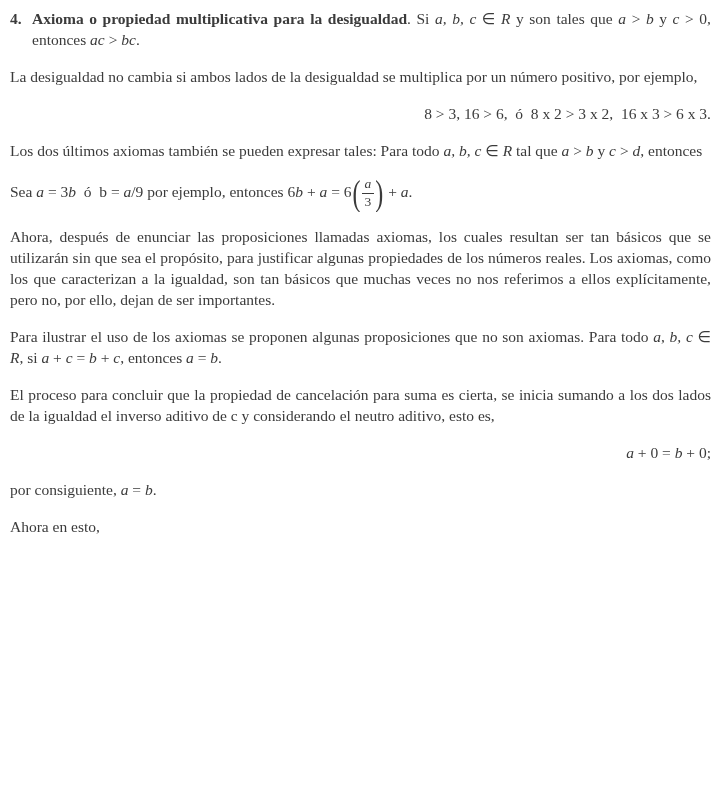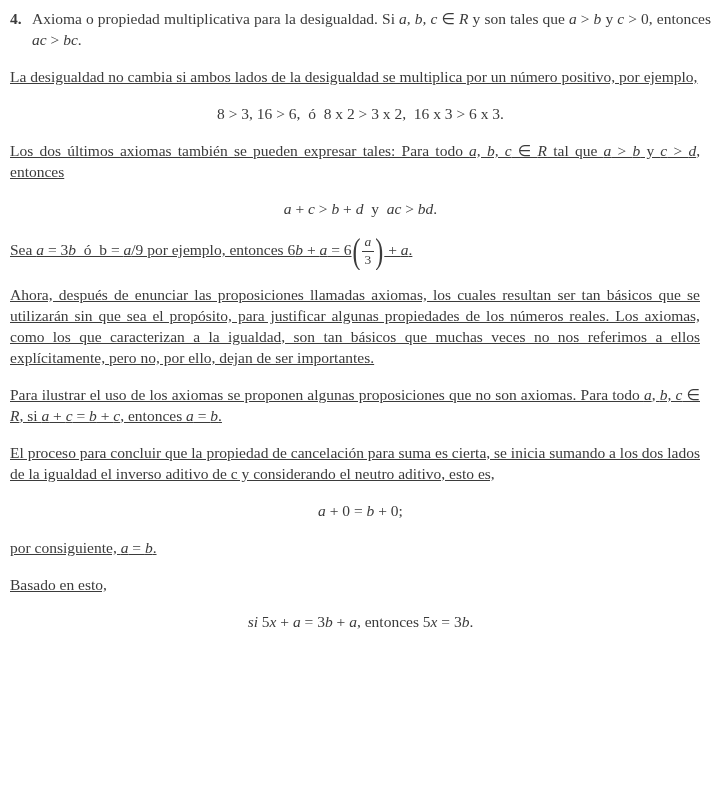--- a/index.html
+++ b/index.html
@@ -15,43 +15,42 @@
     box-sizing: border-box;
     width: 721px;
     height: 809px;
     padding: 8px 10px 0 10px;
   }
   .para, .eq, .list-body, .marker {
     font-size: 15.5px;
     line-height: 21px;
   }
   .para {
-    margin: 0 11px 16px 0;
+    margin: 0 0 16px 0;
     text-align: justify;
-    text-decoration: underline;
   }
   .eq {
     margin: 0 0 16px 0;
-    text-align: center;
+    text-align: right;
   }
   .list-item {
     display: flex;
     margin: 0 0 16px 0;
   }
   .marker {
     flex: 0 0 22px;
     font-weight: bold;
   }
   .list-body {
     flex: 1;
     margin: 0;
     text-align: justify;
   }
   .it { font-style: italic; }
-  .bd { font-weight: normal; font-style: normal; }
+  .bd { font-weight: bold; font-style: normal; }
   .frac-group {
     display: inline-flex;
     align-items: center;
     vertical-align: middle;
     margin: 0 1px;
   }
   .big-paren {
     display: inline-block;
     font-size: 24px;
     line-height: 1;
@@ -87,21 +86,20 @@
     <span class="marker">4.</span>
     <p class="list-body"><span class="bd">Axioma o propiedad multiplicativa para la desigualdad</span><span>. Si </span><span class="it">a, b, c</span><span> ∈ </span><span class="it">R</span><span> y son tales que </span><span class="it">a</span><span> &gt; </span><span class="it">b</span><span> y </span><span class="it">c</span><span> &gt; 0, entonces </span><span class="it">ac</span><span> &gt; </span><span class="it">bc</span><span>.</span></p>
   </div>
 
   <p class="para"><span>La desigualdad no cambia si ambos lados de la desigualdad se multiplica por un número positivo, por ejemplo,</span></p>
 
   <p class="eq"><span>8 &gt; 3, 16 &gt; 6,&nbsp; ó &nbsp;8 x 2 &gt; 3 x 2,&nbsp; 16 x 3 &gt; 6 x 3.</span></p>
 
   <p class="para"><span>Los dos últimos axiomas también se pueden expresar tales: Para todo </span><span class="it">a, b, c</span><span> ∈ </span><span class="it">R</span><span> tal que </span><span class="it">a</span><span> &gt; </span><span class="it">b</span><span> y </span><span class="it">c</span><span> &gt; </span><span class="it">d</span><span>, entonces</span></p>
 
-  <p class="eq"><span class="it">a</span><span> + </span><span class="it">c</span><span> &gt; </span><span class="it">b</span><span> + </span><span class="it">d</span><span>&nbsp; y &nbsp;</span><span class="it">ac</span><span> &gt; </span><span class="it">bd</span><span>.</span></p>
 
 
   <p class="para"><span>Sea </span><span class="it">a</span><span> = 3</span><span class="it">b</span><span>&nbsp; ó&nbsp; b = </span><span class="it">a</span><span>/9 por ejemplo, entonces 6</span><span class="it">b</span><span> + </span><span class="it">a</span><span> = 6</span><span class="frac-group">
         <span class="big-paren">(</span>
         <span class="frac">
           <span class="fnum">a</span>
           <span class="fden">3</span>
         </span>
         <span class="big-paren">)</span>
       </span><span> + </span><span class="it">a</span><span>.</span></p>
@@ -110,18 +108,17 @@
 
   <p class="para"><span>Para ilustrar el uso de los axiomas se proponen algunas proposiciones que no son axiomas. Para todo </span><span class="it">a</span><span>, </span><span class="it">b, c</span><span> ∈ </span><span class="it">R</span><span>, si </span><span class="it">a</span><span> + </span><span class="it">c</span><span> = </span><span class="it">b</span><span> + </span><span class="it">c</span><span>, entonces </span><span class="it">a</span><span> = </span><span class="it">b</span><span>.</span></p>
 
   <p class="para"><span>El proceso para concluir que la propiedad de cancelación para suma es cierta, se inicia sumando a los dos lados de la igualdad el inverso aditivo de c y considerando el neutro aditivo, esto es,</span></p>
 
 
   <p class="eq"><span class="it">a</span><span> + 0 = </span><span class="it">b</span><span> + 0;</span></p>
 
   <p class="para"><span>por consiguiente, </span><span class="it">a</span><span> = </span><span class="it">b</span><span>.</span></p>
 
-  <p class="para"><span>Basado en esto,</span></p>
+  <p class="para"><span>Ahora en esto,</span></p>
 
 
-  <p class="eq"><span class="it">si</span><span> 5</span><span class="it">x</span><span> + </span><span class="it">a</span><span> = 3</span><span class="it">b</span><span> + </span><span class="it">a</span><span>, entonces 5</span><span class="it">x</span><span> = 3</span><span class="it">b</span><span>.</span></p>
 
 </div>
 
 </body></html>

